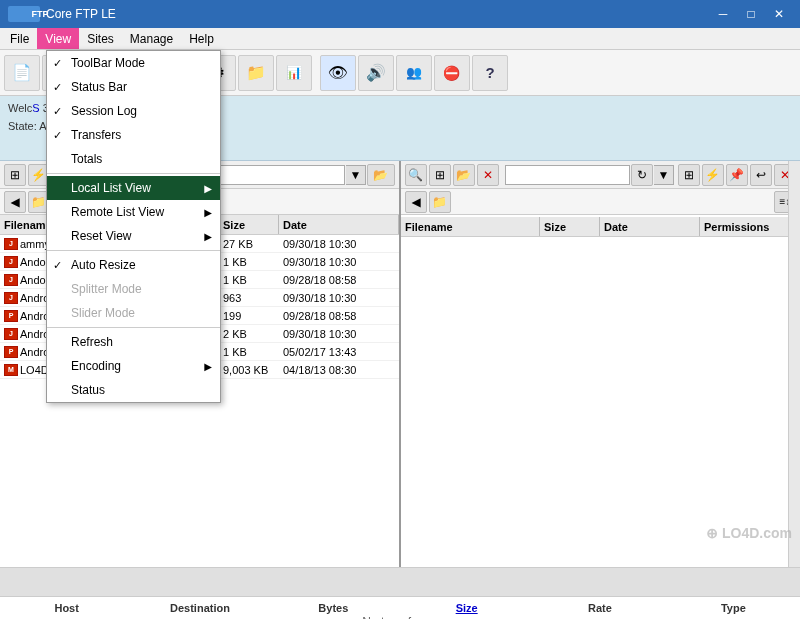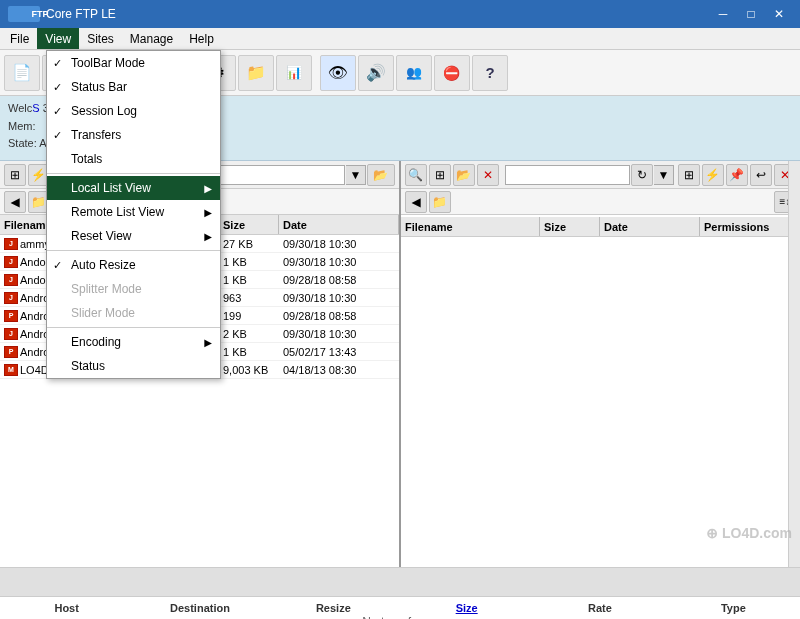--- a/index.html
+++ b/index.html
@@ -60,21 +60,21 @@
       padding: 0 2px;
     }
     .menu-item {
       padding: 2px 8px;
       cursor: pointer;
       height: 100%;
       display: flex; align-items: center;
       font-size: 12px;
     }
     .menu-item:hover, .menu-item.active {
-      background: #14532d;
+      background: #ec4899;
       color: white;
     }
 
     
     .toolbar {
       background: #f5f5f5;
       height: 46px;
       display: flex;
       align-items: center;
       padding: 2px 4px;
@@ -399,20 +399,24 @@
       <span class="menu-check"></span>
       <span>Splitter Mode</span>
     </div>
 
     <div class="menu-popup-item disabled">
       <span class="menu-check"></span>
       <span>Slider Mode</span>
     </div>
     <div class="menu-sep"></div>
 
+    <div class="menu-popup-item">
+      <span class="menu-check"></span>
+      <span>Refresh</span>
+    </div>
 
     <div class="menu-popup-item">
       <span class="menu-check"></span>
       <span>Encoding</span>
       <span class="menu-arrow">▶</span>
     </div>
 
     <div class="menu-popup-item">
       <span class="menu-check"></span>
       <span>Status</span>
@@ -433,21 +437,20 @@
   <div class="tb-sep"></div>
   <button class="tb-btn" style="background:#d8e8ff;">👁</button>
   <button class="tb-btn">🔊</button>
   <button class="tb-btn" style="font-size:13px;">👥</button>
   <button class="tb-btn" style="color:#cc3300;font-size:14px;">⛔</button>
   <button class="tb-btn" style="font-size:15px;font-weight:bold;color:#335;">?</button>
 </div>
 
 <div class="info-area">
   <p>Welc<span style="color:#0000cc;">S</span>  322 (x86.U) -- © 2003-2018</p>
-  <p>Mem:</p>
   <p>State:  <span>AM</span></p>
 </div>
 
 <div class="main-area">
 
   <div class="file-pane">
 
     <div class="pane-toolbar">
       <button class="pane-btn">⊞</button>
       <button class="pane-btn" style="color:#cc8800;">⚡</button>
@@ -576,21 +579,21 @@
   </div>
 
   <div style="position:absolute;right:0;top:0;bottom:0;width:12px;background:#e8e8e8;border-left:1px solid #ccc;"></div>
 
   <div class="lo4d-watermark">⊕ LO4D.com</div>
 </div>
 
 <div class="transfer-bar">
   <div class="transfer-col">Host</div>
   <div class="transfer-col">Destination</div>
-  <div class="transfer-col">Resize</div>
+  <div class="transfer-col">Bytes</div>
   <div class="transfer-col active">Size</div>
   <div class="transfer-col">Rate</div>
   <div class="transfer-col">Type</div>
 </div>
 
 <div class="transfers-area">
   <span>No transfers...</span>
 </div>
 
 </body></html>

